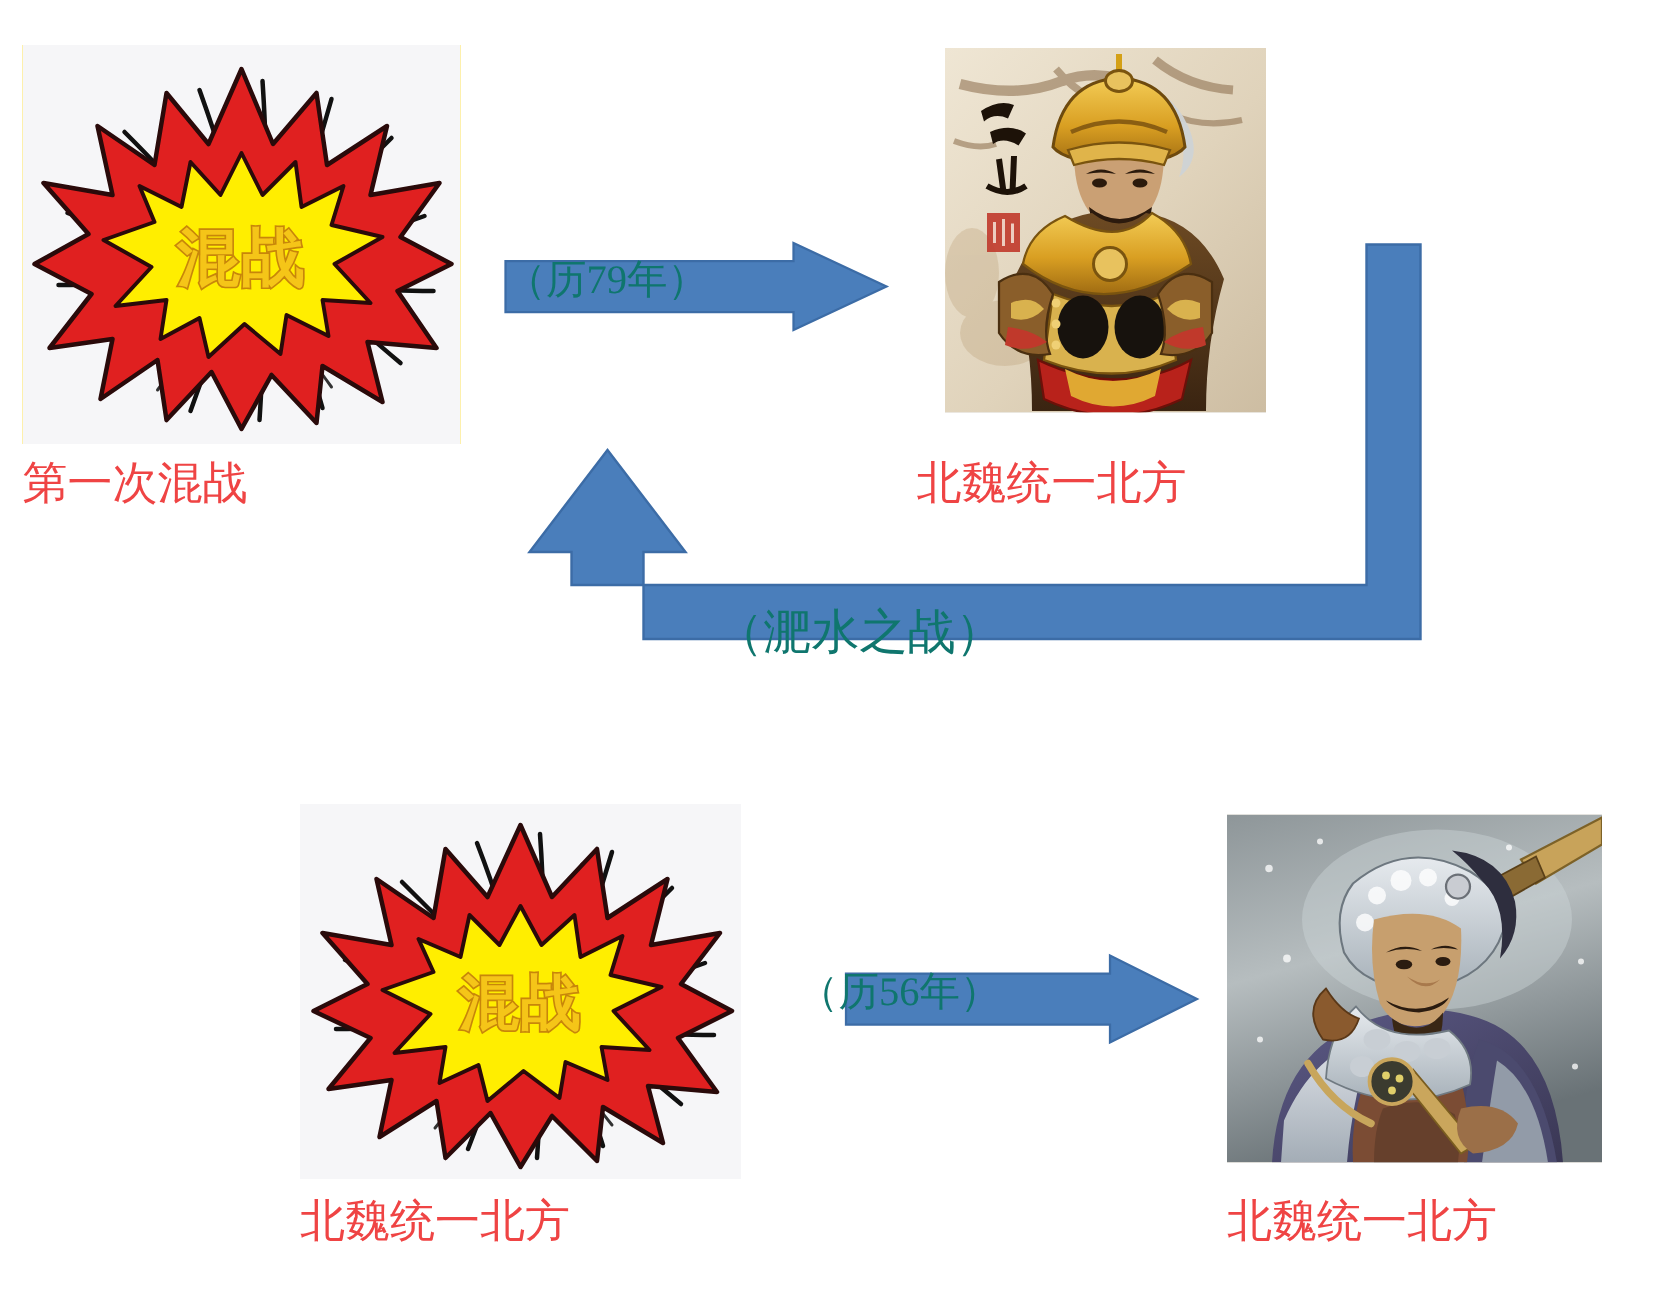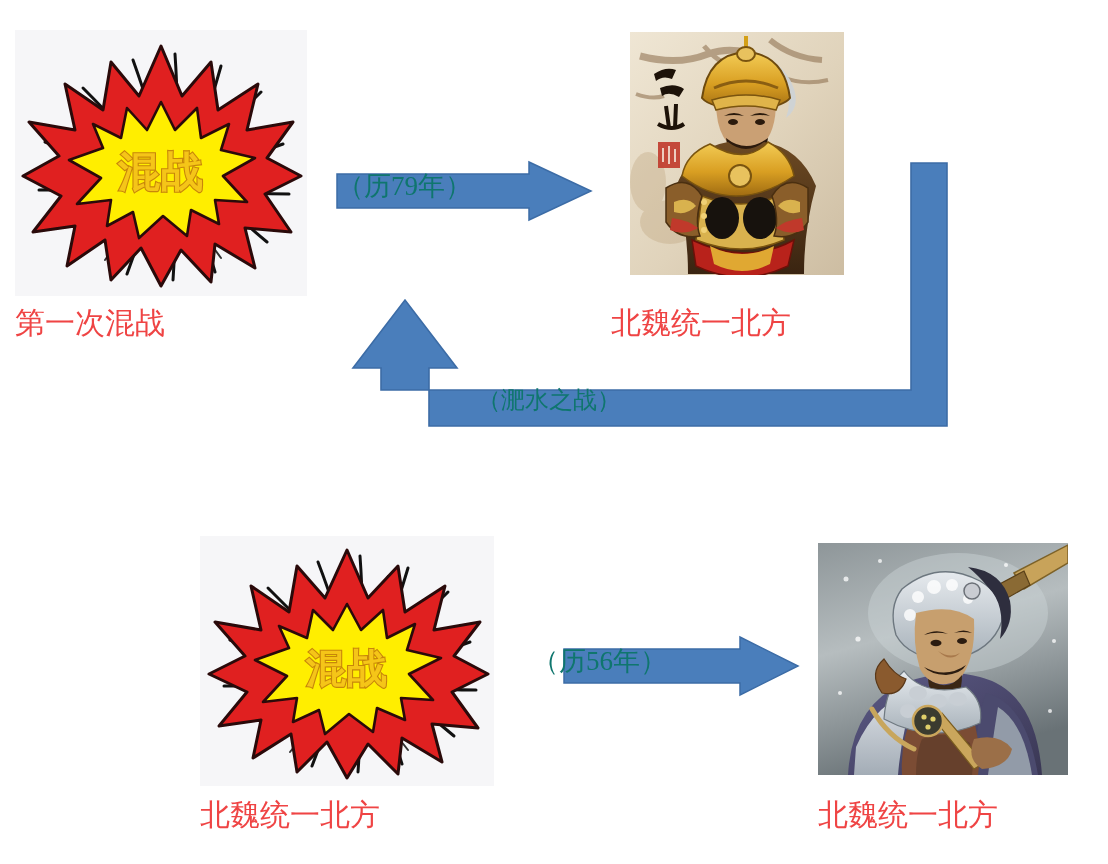--- a/index.html
+++ b/index.html
@@ -236,21 +236,21 @@
                L62 266
                L62 208
                L90 208
                L38 140
                L-14 208
                L14 208
                L14 230
                L544 230
                Z" transform="translate(40, 0) scale(1,1)" fill="#4a7ebb" stroke="#3c6ca6" stroke-width="1.6" stroke-linejoin="miter"></path>
     </svg>
-    <div class="arrow-text" style="left:150px; top:224px; width:420px; font-size:24px;">（淝水之战）</div>
+    <div class="arrow-text" style="left:150px; top:240px; width:420px; font-size:32px;">（淝水之战）</div>
   </div>
 
   <div class="burst-box node" style="left:200px; top:536px; width:294px; height:250px;">
     <svg viewBox="0 0 294 250" xmlns="http://www.w3.org/2000/svg" aria-hidden="true">
       <rect x="0" y="0" width="294" height="250" fill="#f6f6f8"></rect>
       <g fill="none" stroke="#111" stroke-width="3" stroke-linecap="round">
         <path d="M118 26 q10 26 16 46"></path>
         <path d="M160 20 q2 28 2 48"></path>
         <path d="M68 52 q22 22 36 36"></path>
         <path d="M208 32 q-8 26 -14 46"></path>

